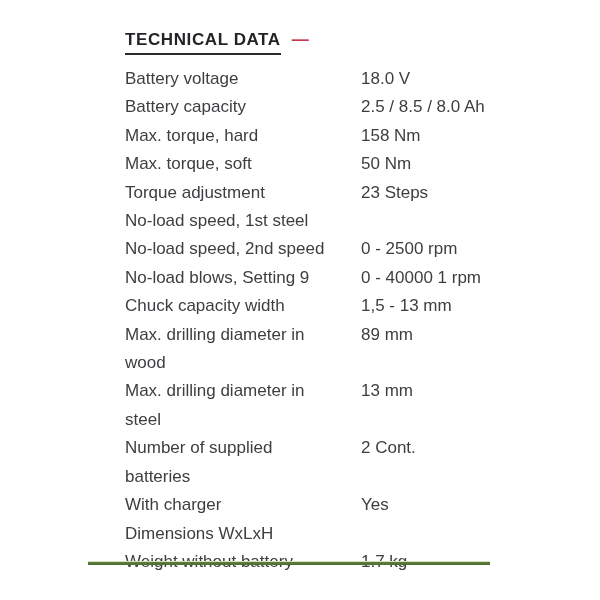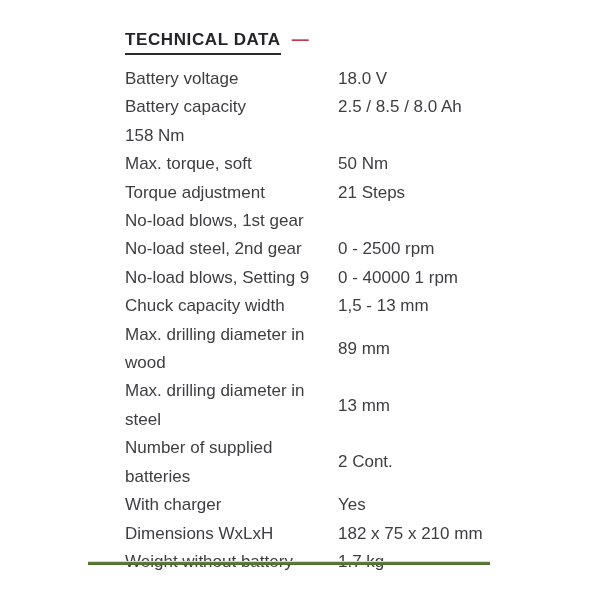--- a/index.html
+++ b/index.html
@@ -39,32 +39,34 @@
     font-size: 17px;
     margin-left: 11px;
     position: relative;
     top: -3px;
   }
   .spec-table {
     margin-top: 9px;
   }
   .row {
     display: flex;
-    align-items: center;
+    align-items: flex-start;
     font-size: 17px;
     line-height: 28.4px;
+    gap: 7px;
   }
   .label {
     width: 200px;
     margin-right: 13px;
     flex: 0 0 auto;
   }
   .value {
     flex: 1 1 auto;
     white-space: nowrap;
+    margin-left: 16px;
   }
   .green-rule {
     position: absolute;
     left: 88px;
     top: 561px;
     width: 402px;
     height: 4px;
     background: linear-gradient(to bottom,
       #cfdfb6 0%, #cfdfb6 28%,
       var(--rule-green, #5d7e3c) 28%, #4e6c30 100%);
@@ -84,35 +86,36 @@
     <div class="spec-table">
       <div class="row">
         <div class="label">Battery voltage</div>
         <div class="value">18.0 V</div>
       </div>
       <div class="row">
         <div class="label">Battery capacity</div>
         <div class="value">2.5 / 8.5 / 8.0 Ah</div>
       </div>
       <div class="row">
+        <div class="label">Max. torque, hard</div>
         <div class="value">158 Nm</div>
       </div>
       <div class="row">
         <div class="label">Max. torque, soft</div>
         <div class="value">50 Nm</div>
       </div>
       <div class="row">
         <div class="label">Torque adjustment</div>
-        <div class="value">21 Steps</div>
+        <div class="value">23 Steps</div>
       </div>
       <div class="row">
-        <div class="label">No-load blows, 1st gear</div>
+        <div class="label">No-load speed, 1st steel</div>
       </div>
       <div class="row">
-        <div class="label">No-load steel, 2nd gear</div>
+        <div class="label">No-load speed, 2nd speed</div>
         <div class="value">0 - 2500 rpm</div>
       </div>
       <div class="row">
         <div class="label">No-load blows, Setting 9</div>
         <div class="value">0 - 40000 1 rpm</div>
       </div>
       <div class="row">
         <div class="label">Chuck capacity width</div>
         <div class="value">1,5 - 13 mm</div>
       </div>
@@ -127,21 +130,20 @@
       <div class="row">
         <div class="label">Number of supplied batteries</div>
         <div class="value">2 Cont.</div>
       </div>
       <div class="row">
         <div class="label">With charger</div>
         <div class="value">Yes</div>
       </div>
       <div class="row">
         <div class="label">Dimensions WxLxH</div>
-        <div class="value">182 x 75 x 210 mm</div>
       </div>
       <div class="row">
         <div class="label">Weight without battery</div>
         <div class="value">1.7 kg</div>
       </div>
     </div>
   </div>
 
   <div class="green-rule"></div>
 </div>

